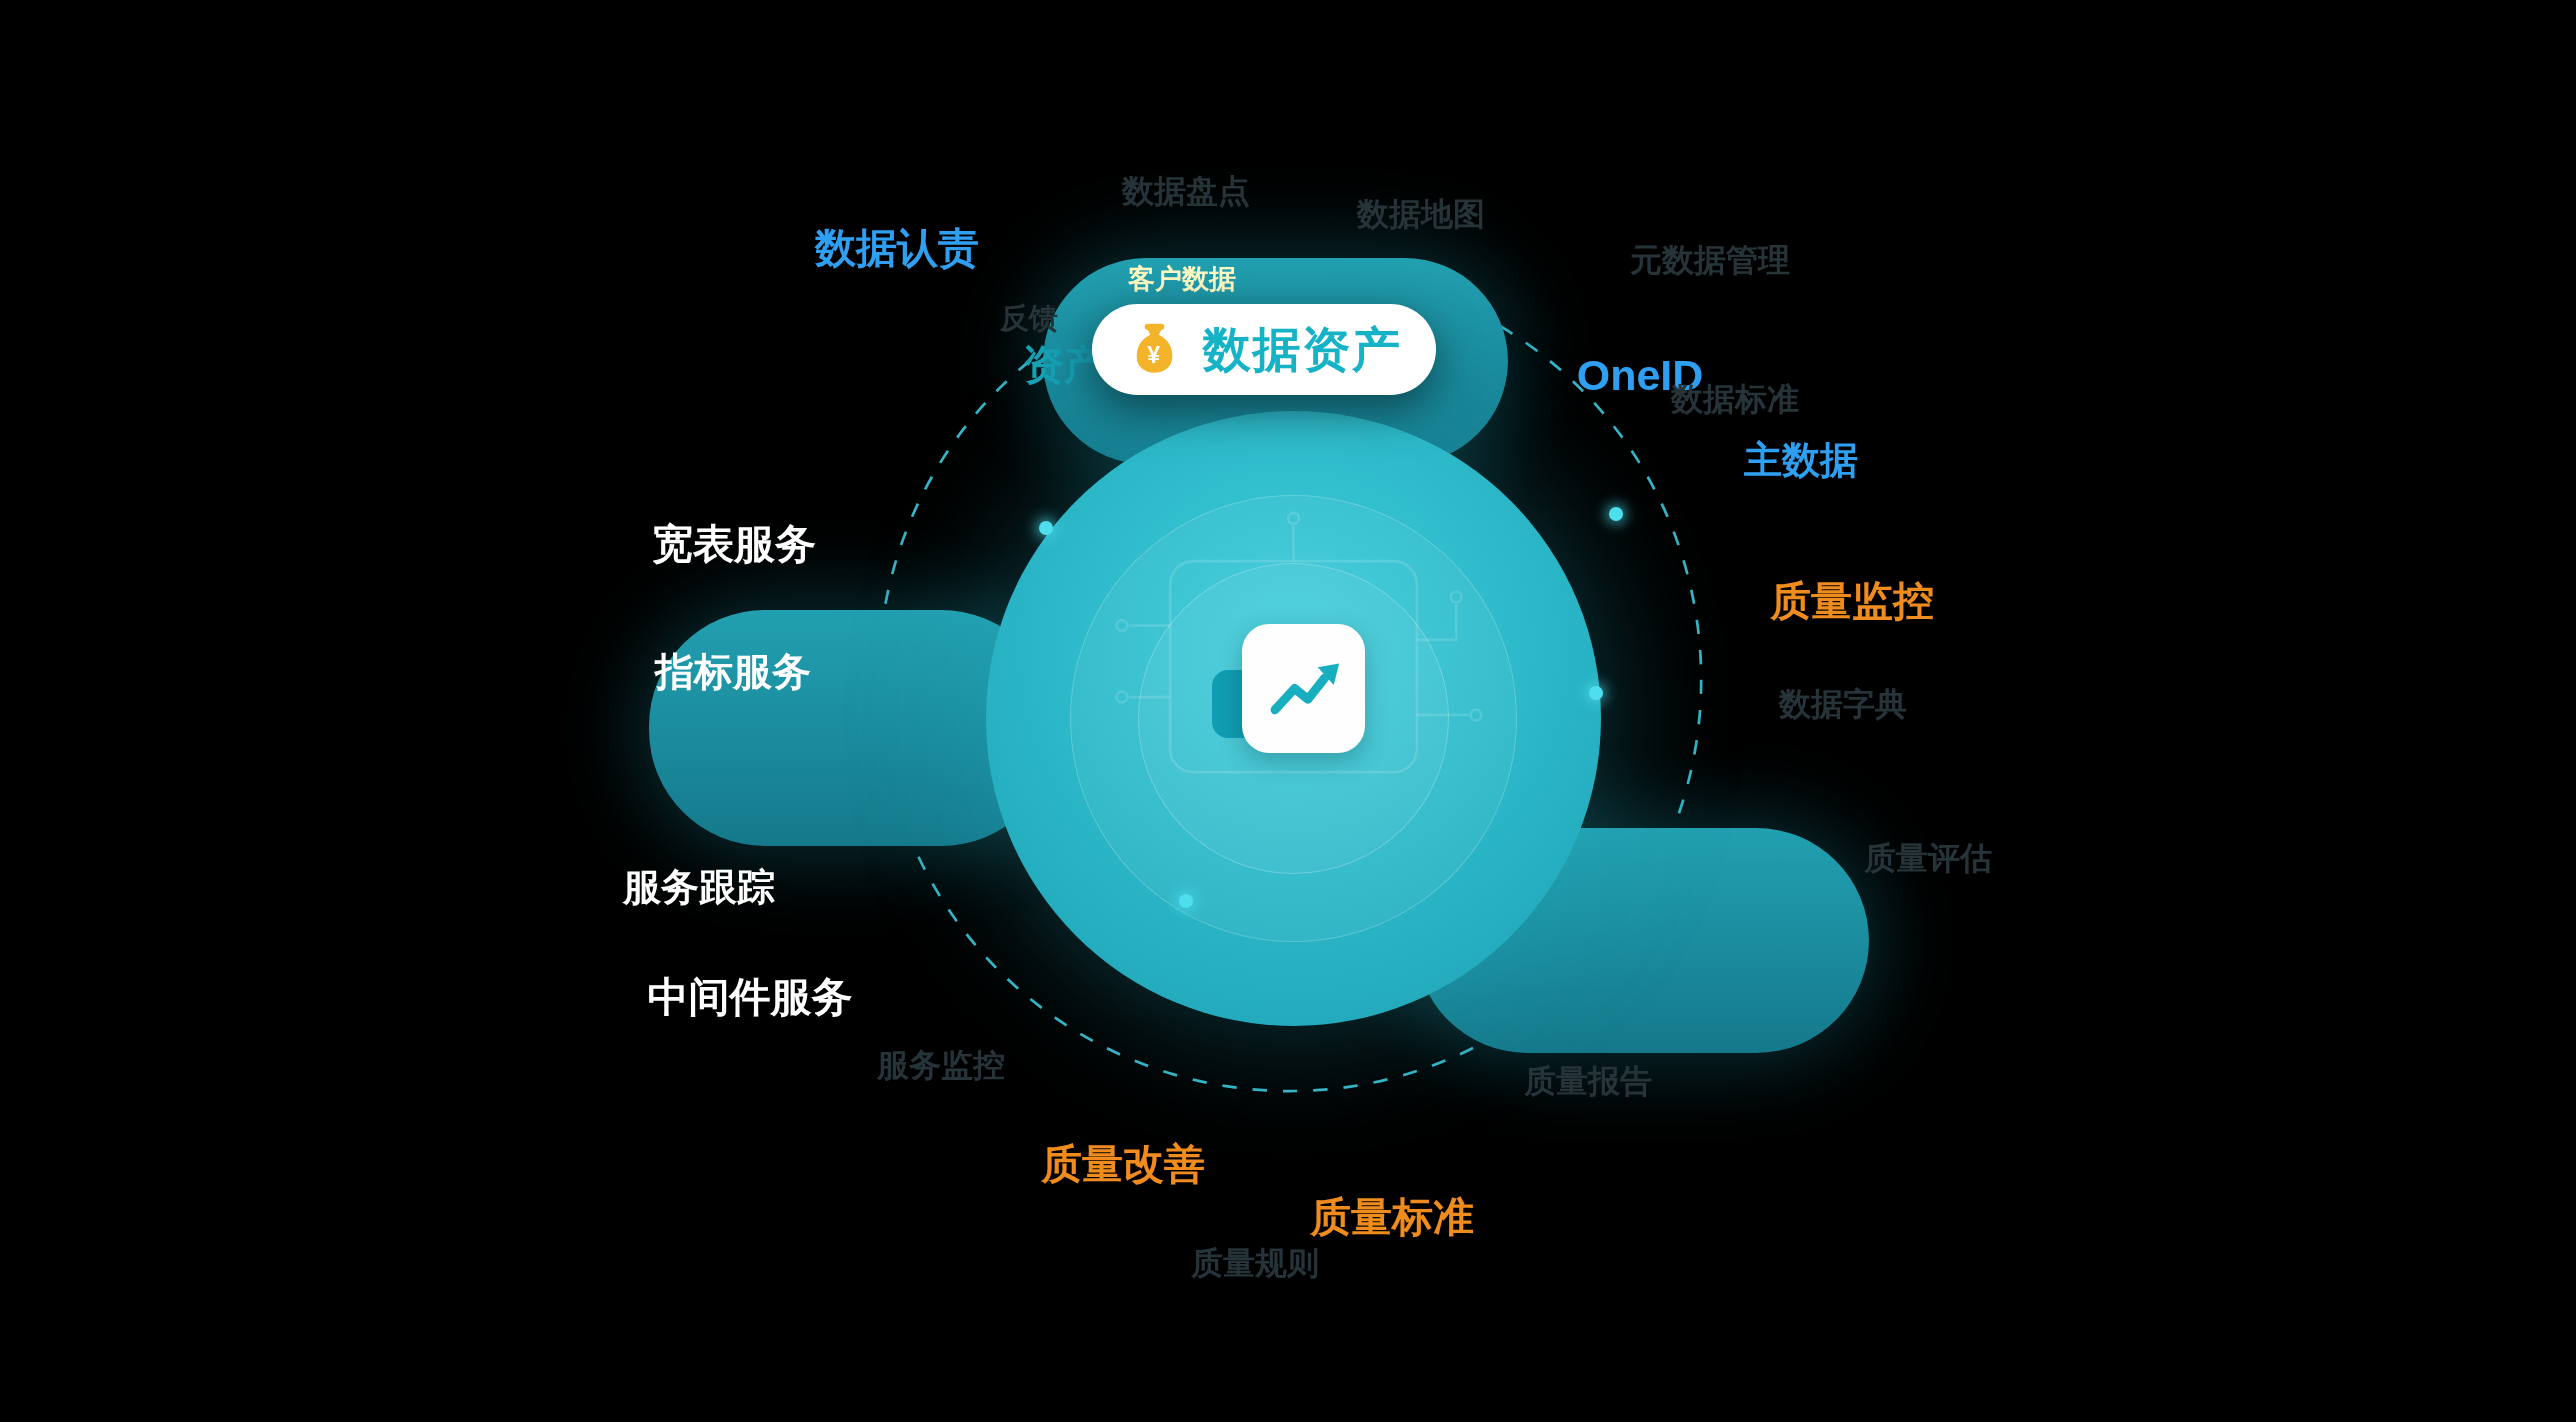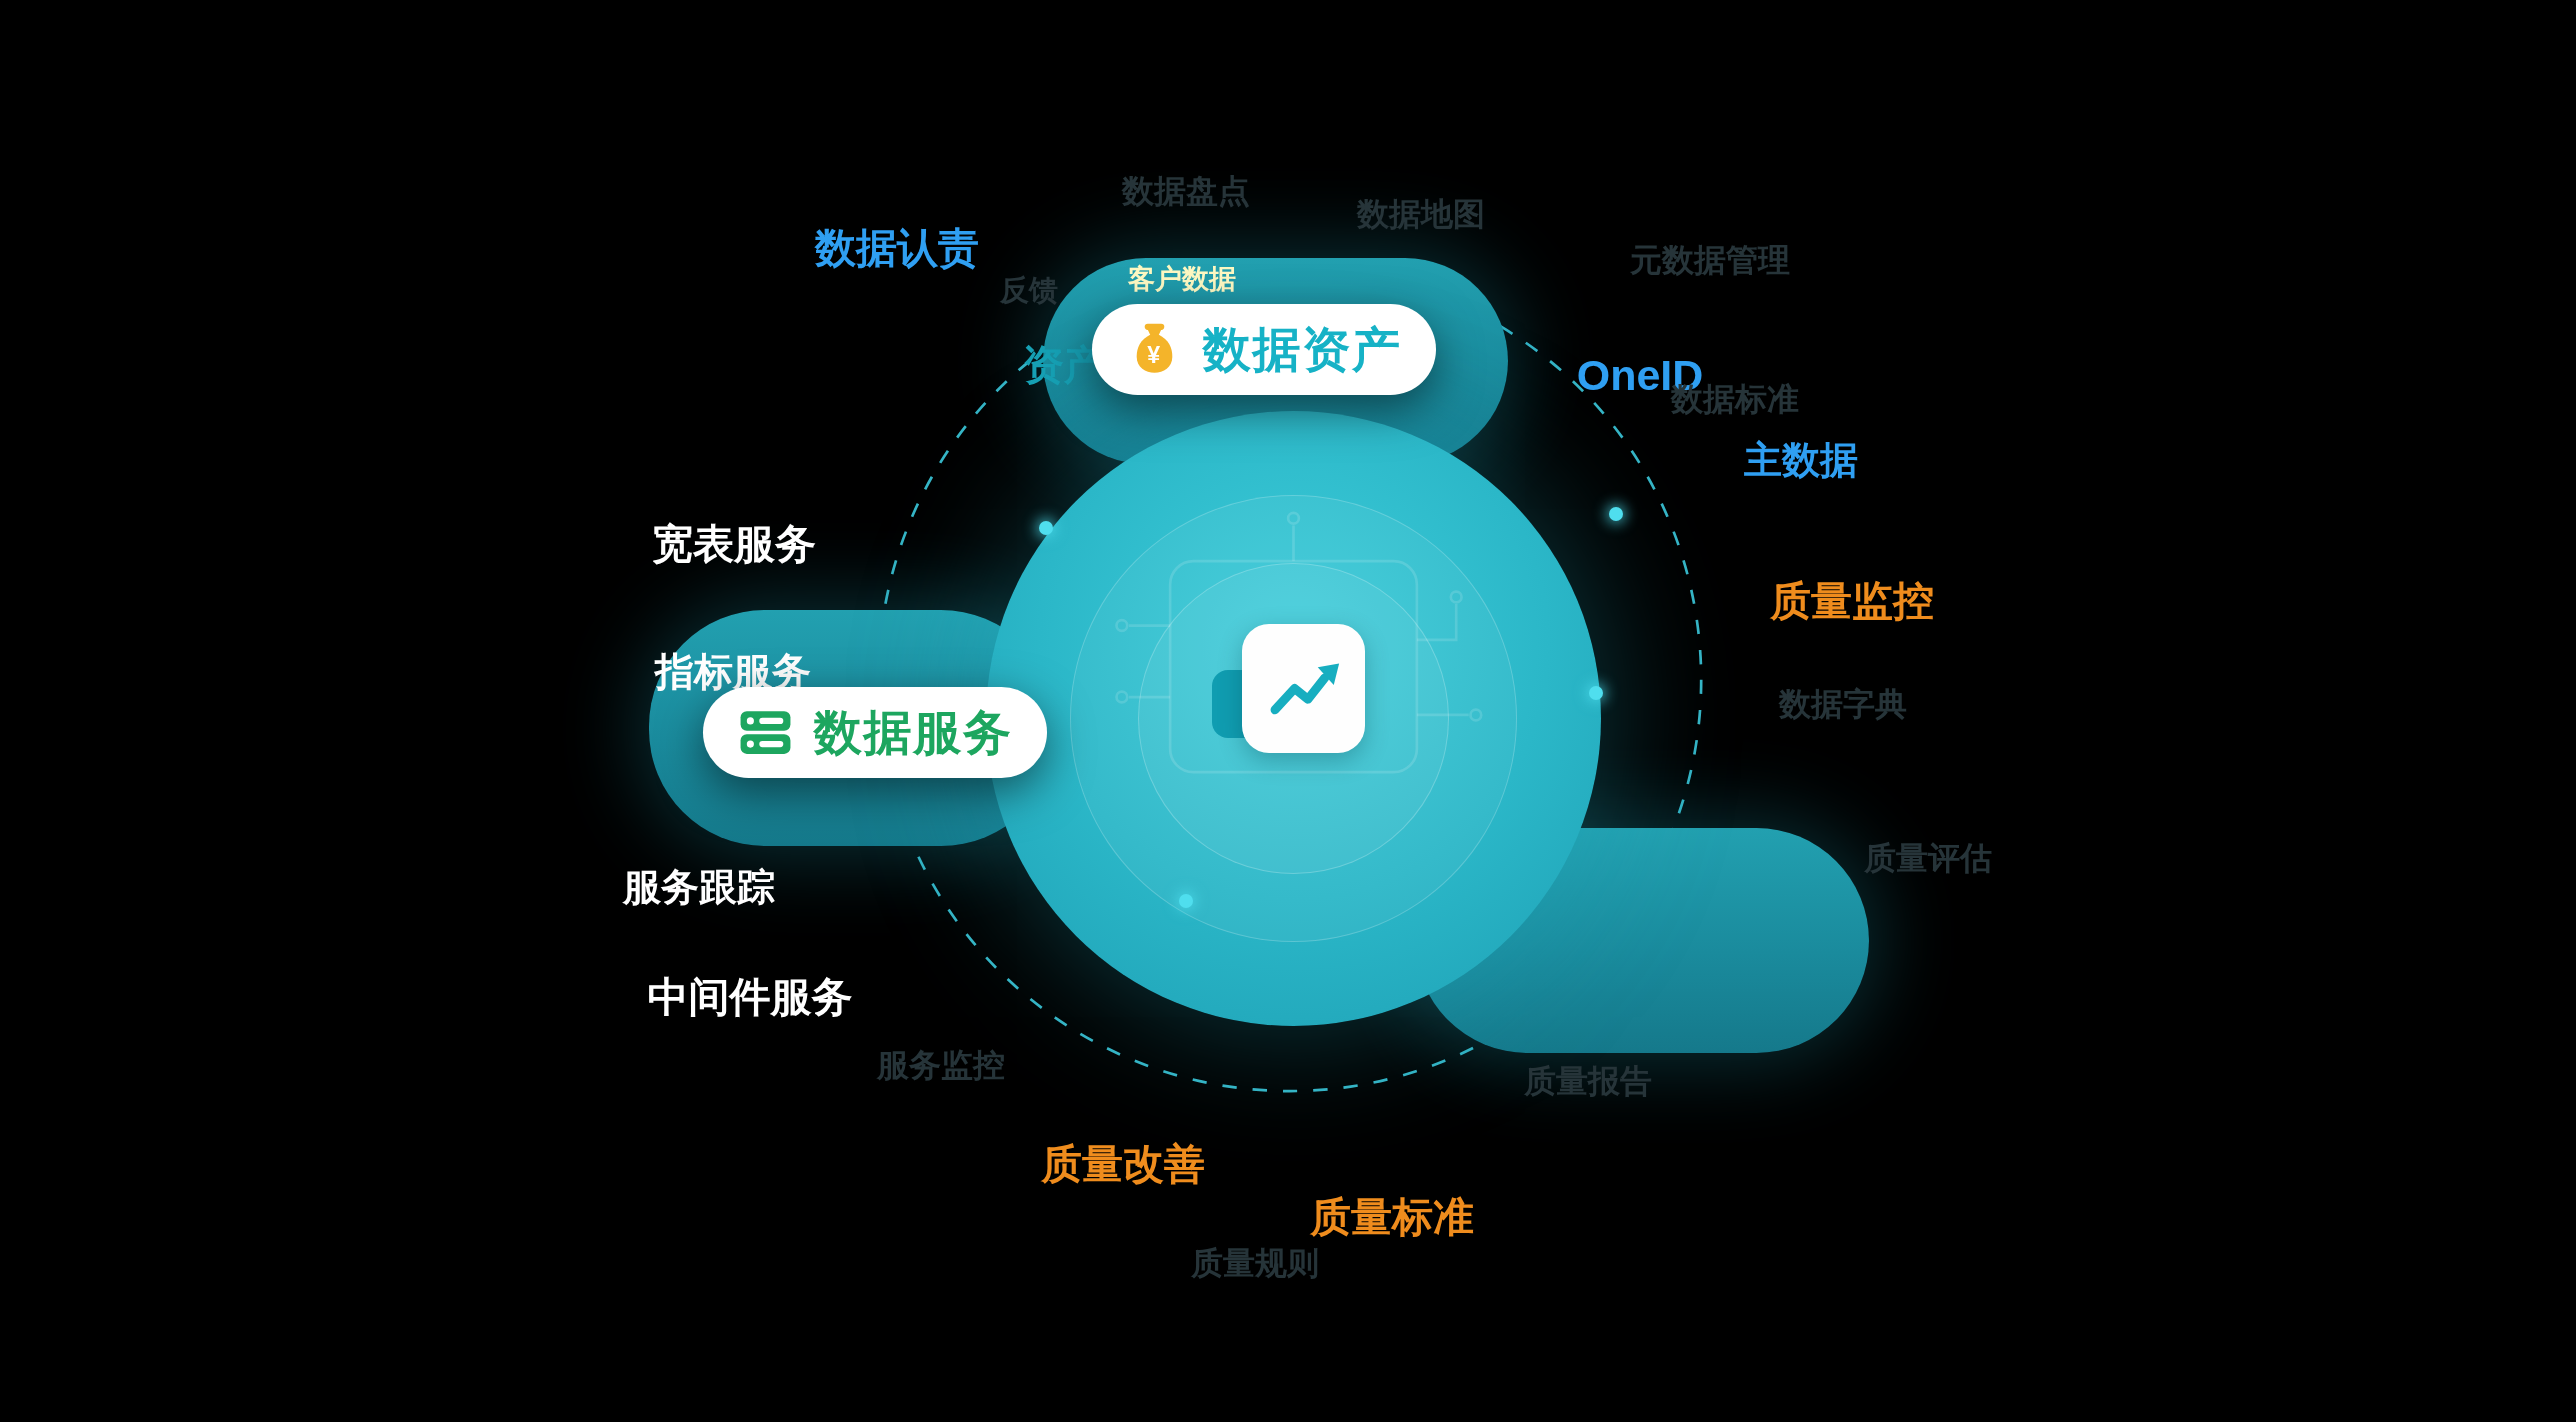--- a/index.html
+++ b/index.html
@@ -129,33 +129,20 @@
       <svg width="57" height="57" viewBox="0 0 64 64" style="font-size:54px">
         <rect x="21" y="3" width="22" height="7" rx="3.5" fill="#f4b42a"></rect>
         <path d="M24 9 h16 l-4 8 h-8 z" fill="#f4b42a"></path>
         <path d="M28 15 h8 c12 6 16 15 16 25 c0 12 -10 18 -20 18 c-10 0 -20 -6 -20 -18 c0 -10 4 -19 16 -25 z" fill="#f4b42a"></path>
         <text x="32" y="47" text-anchor="middle" font-size="26" font-weight="bold" fill="#ffffff">¥</text>
       </svg>
     </span>
     <span class="pill-label">数据资产</span>
   </div>
 
-  <div class="pill pill-services">
-    <span class="pill-icon">
-      <svg width="57" height="57" viewBox="0 0 64 64">
-        <rect x="4" y="8" width="56" height="22" rx="7" fill="#1da65f"></rect>
-        <rect x="4" y="34" width="56" height="22" rx="7" fill="#1da65f"></rect>
-        <circle cx="15" cy="19" r="4" fill="#ffffff"></circle>
-        <rect x="25" y="15.5" width="27" height="7" rx="3.5" fill="#ffffff"></rect>
-        <circle cx="15" cy="45" r="4" fill="#ffffff"></circle>
-        <rect x="25" y="41.5" width="27" height="7" rx="3.5" fill="#ffffff"></rect>
-      </svg>
-    </span>
-    <span class="pill-label">数据服务</span>
-  </div>
 
 
   <div class="lbl blue" style="left:897px; top:248px;  font-size:41px;">数据认责</div>
   <div class="lbl white" style="left:1182px; top:279px;  font-size:27px;">客户数据</div>
   <div class="lbl teal" style="left:1064px; top:365px;  font-size:41px; z-index:4;">资产</div>
   <div class="lbl blue" style="left:1640px; top:375px;  font-size:43px;">OneID</div>
   <div class="lbl blue" style="left:1801px; top:460px;  font-size:38px;">主数据</div>
   <div class="lbl orange" style="left:1852px; top:601px;  font-size:41px;">质量监控</div>
   <div class="lbl green" style="left:734px;  top:544px;  font-size:41px;">宽表服务</div>
   <div class="lbl green" style="left:733px;  top:672px;  font-size:39px;">指标服务</div>
@@ -166,16 +153,16 @@
 
   <div class="faint" style="left:1186px; top:192px;">数据盘点</div>
   <div class="faint" style="left:1421px; top:215px;">数据地图</div>
   <div class="faint" style="left:1710px; top:261px;">元数据管理</div>
   <div class="faint" style="left:1735px; top:400px;text-align:right;">数据标准</div>
   <div class="faint" style="left:1843px; top:705px;">数据字典</div>
   <div class="faint" style="left:1928px; top:859px;">质量评估</div>
   <div class="faint" style="left:1588px; top:1082px;">质量报告</div>
   <div class="faint" style="left:941px; top:1066px;">服务监控</div>
   <div class="faint" style="left:1255px; top:1264px;">质量规则</div>
-  <div class="faint" style="left:1029px; top:291px; font-size:29px;">反馈</div>
+  <div class="faint" style="left:1029px; top:319px; font-size:29px;">反馈</div>
 
 </div>
 
 
 </body></html>

